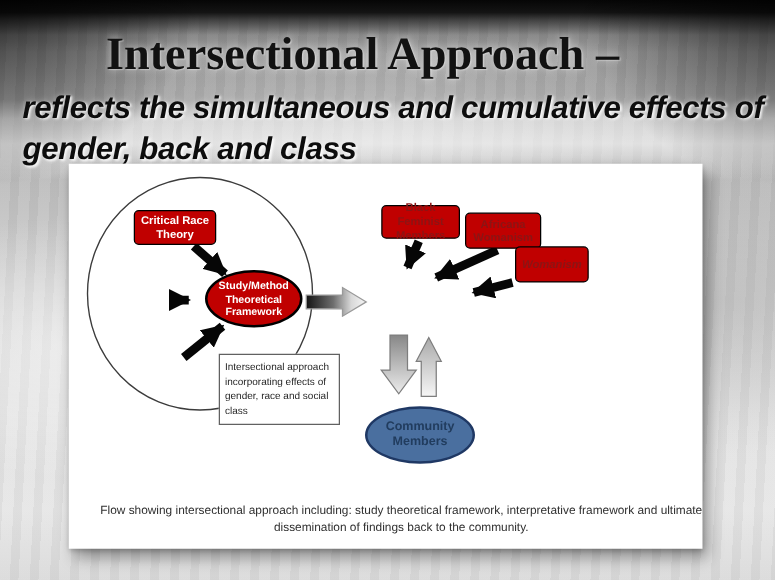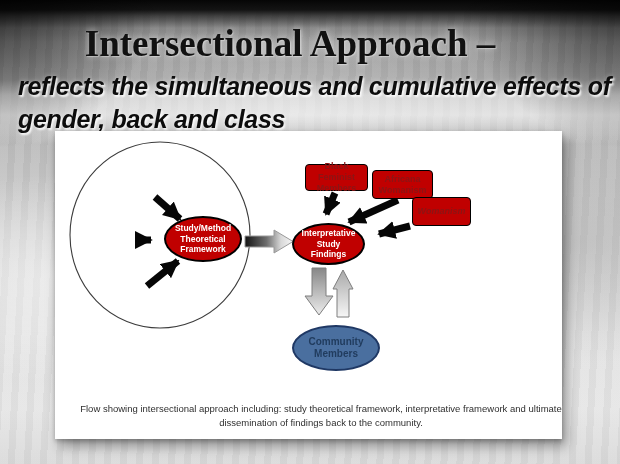--- a/index.html
+++ b/index.html
@@ -112,26 +112,27 @@
     <line x1="280" y1="62" x2="271" y2="83" stroke="#060606" stroke-width="7" marker-end="url(#ah)"></line>
     <line x1="343" y1="69" x2="294" y2="91" stroke="#060606" stroke-width="7" marker-end="url(#ah)"></line>
     <line x1="355" y1="95" x2="324" y2="103" stroke="#060606" stroke-width="7" marker-end="url(#ah)"></line>
 
     <polygon points="190,105 219,105 219,99 238,110.5 219,122 219,116 190,116" fill="url(#hgrad)" stroke="#9a9a9a" stroke-width="1"></polygon>
 
     <polygon points="257,137 271,137 271,165 278,165 264,184 250,165 257,165" fill="url(#vgrad)" stroke="#7e7e7e" stroke-width="1"></polygon>
     <polygon points="288,139 298,158 294,158 294,186 282,186 282,158 278,158" fill="url(#vgrad2)" stroke="#7e7e7e" stroke-width="1"></polygon>
   </svg>
 
+  <div class="rbox" style="left:52px;top:37px;width:66px;height:28px;">Critical Race Theory</div>
 
   <div class="rellipse" style="left:109px;top:85px;width:78px;height:46px;">Study/Method Theoretical Framework</div>
 
   <div class="rbox darktext" style="left:250px;top:33px;width:63px;height:27px;">Black Feminist Members</div>
   <div class="rbox darktext" style="left:317px;top:39px;width:61px;height:29px;">Africana Womanism</div>
   <div class="rbox darktext" style="left:357px;top:66px;width:59px;height:29px;font-style:italic;">Womanism</div>
 
-  <div class="rellipse" style="left:237px;top:92px;width:73px;height:42px;">Interpretative Study Findings</div>
 
   <div class="community" style="left:237px;top:194px;width:88px;height:46px;">Community Members</div>
 
+  <div class="notebox" style="left:120px;top:152px;width:97px;height:57px;">Intersectional approach incorporating effects of gender, race and social class</div>
 
   <div class="caption">Flow showing intersectional approach including: study theoretical framework, interpretative framework and ultimate dissemination of findings back to the community.</div>
 </div>
 
 </body></html>

